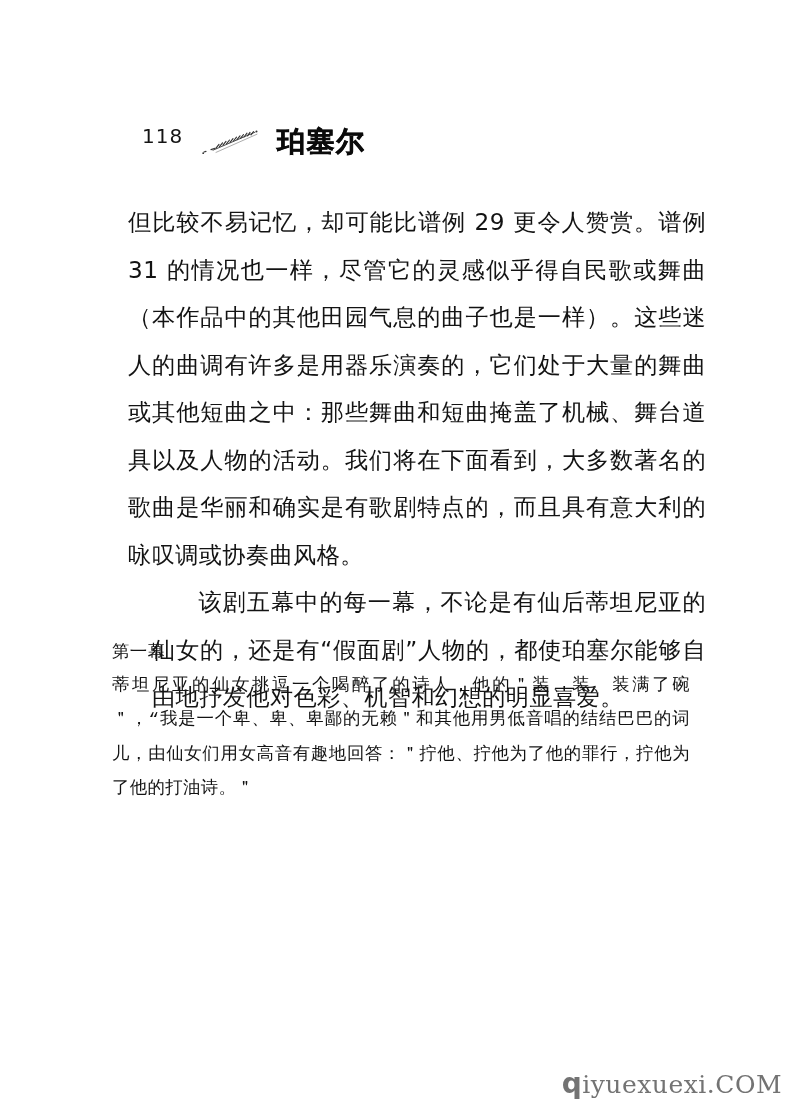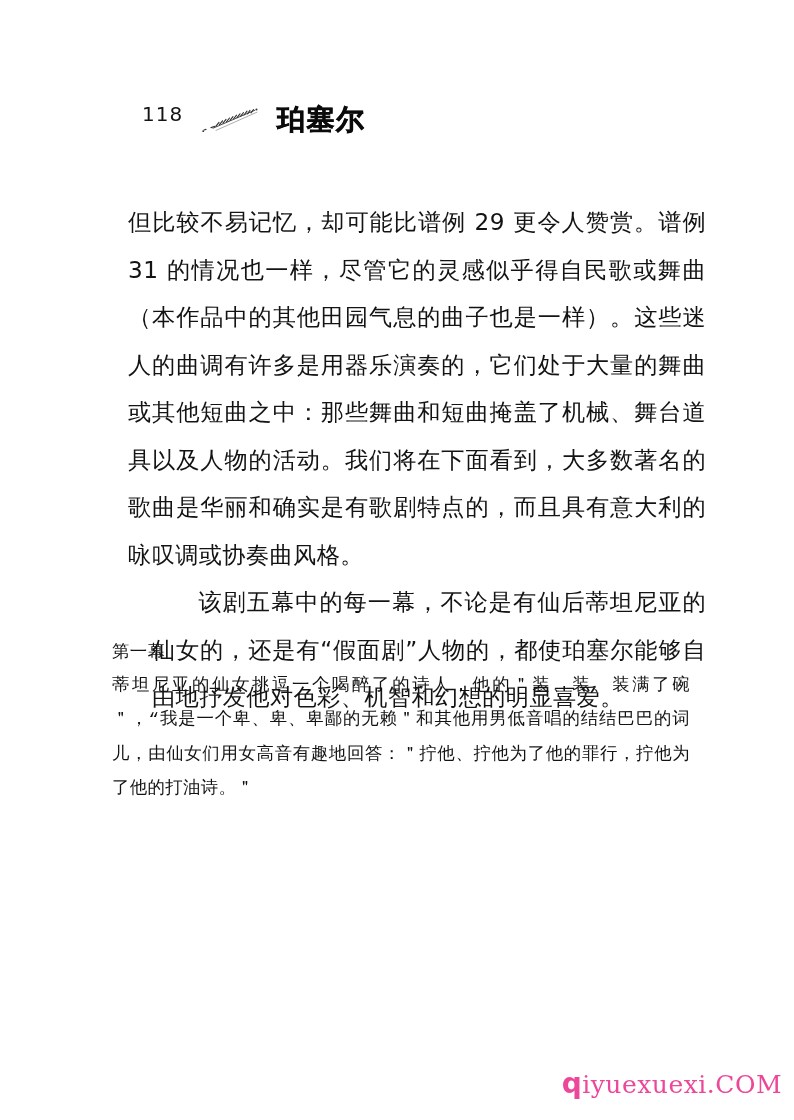--- a/index.html
+++ b/index.html
@@ -20,21 +20,21 @@
   .page {
     position: absolute;
     inset: 0;
     background: #ffffff;
   }
 
   
   .running-head {
     position: absolute;
     left: 0;
-    top: 104px;
+    top: 126px;
     width: 664px;
     height: 40px;
   }
   .folio {
     position: absolute;
     left: 142px;
     top: 0px;
     font-family: "DejaVu Sans", "Liberation Sans", sans-serif;
     font-size: 20px;
     letter-spacing: 1px;
@@ -188,17 +188,17 @@
   <div class="acts">
 
     <div class="act-row">
       <div class="act-label">第一幕</div>
       <p class="act-text">蒂坦尼亚的仙女挑逗一个喝醉了的诗人，他的＂装、装、装满了碗＂，“我是一个卑、卑、卑鄙的无赖＂和其他用男低音唱的结结巴巴的词儿，由仙女们用女高音有趣地回答：＂拧他、拧他为了他的罪行，拧他为了他的打油诗。＂</p>
     </div>
 
 
   </div>
 
-  <div class="watermark" style="color: #ec4899;">
+  <div class="watermark" style="color: #737373;">
     <span class="wm-q">q</span><span class="wm-rest">iyuexuexi.COM</span>
   </div>
 
 </div>
 
 </body></html>

